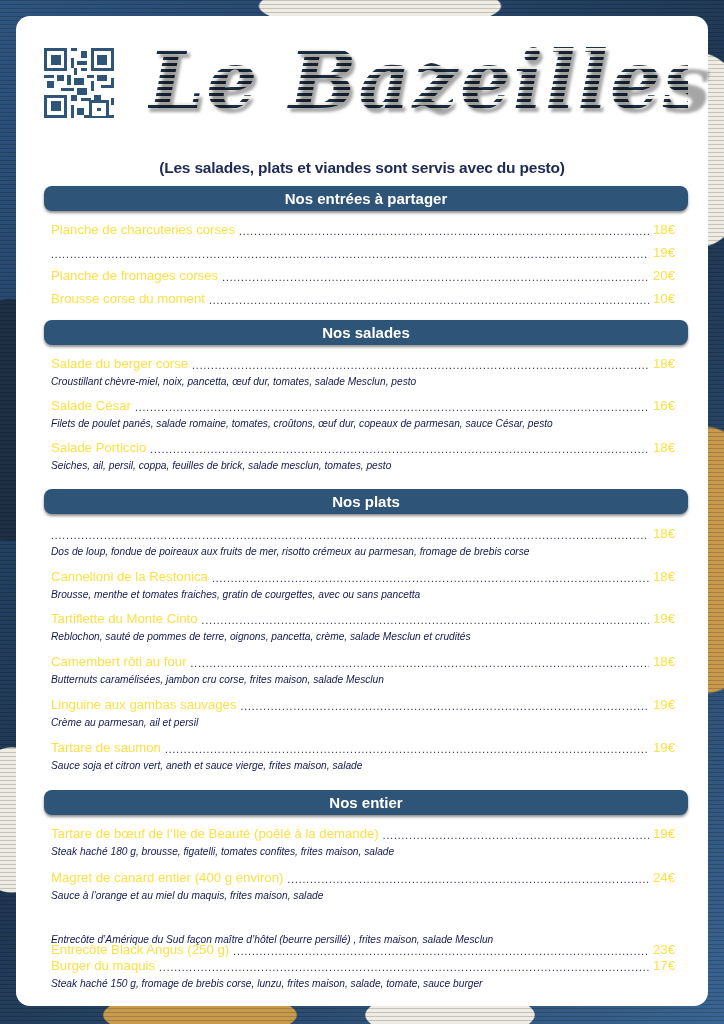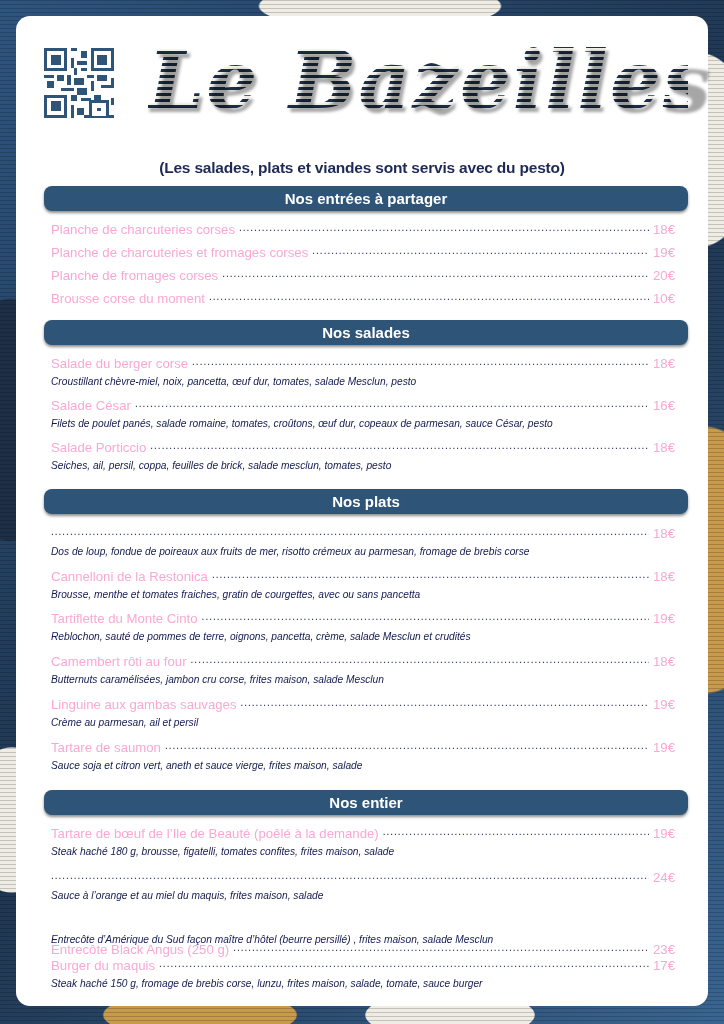--- a/index.html
+++ b/index.html
@@ -43,22 +43,22 @@
     position:absolute; left:0; width:724px; top:147px; text-align:center;
     font-size:15.5px; color:#1e2a55; font-weight:bold; letter-spacing:-0.2px;margin-top:12px;
   }
   .section-bar {
     position:absolute; left:44px; width:644px; height:25px;
     background:#2e5478; border-radius:8px;
     box-shadow: 0 2px 3px rgba(0,0,0,0.45);
     color:#fff; text-align:center; font-size:15px; line-height:25px; font-weight:bold;
   }
   .row {
-    position:absolute; left:51px; width:624px; display:flex; align-items:flex-start;
-    font-size:13.2px; color:#f9a8d4; white-space:nowrap;
+    position:absolute; left:51px; width:624px; display:flex; align-items:flex-end;
+    font-size:13.2px; color:#fde047; white-space:nowrap;
   }
   .row .name { flex:0 0 auto; padding-right:4px; }
   .row .dots {
     flex:1 1 auto; overflow:hidden; color:#141a50; font-size:10px; letter-spacing:1px;
   }
   .row .dots::before { content:"........................................................................................................................................................................................................"; }
   .row .price { flex:0 0 auto; padding-left:4px; }
   .desc {
     position:absolute; left:51px; width:624px; font-size:10.2px; color:#141a50; white-space:nowrap;font-style:italic;
   }
@@ -114,21 +114,20 @@
 
 <div class="subtitle">(Les salades, plats et viandes sont servis avec du pesto)</div>
 
 <div class="section-bar" style="top:186px">Nos entrées à partager</div>
 <div class="row" style="top:222px">
     <span class="name">Planche de charcuteries corses</span>
     <span class="dots"></span>
     <span class="price">18€</span>
   </div>
 <div class="row" style="top:245px">
-    <span class="name">Planche de charcuteries et fromages corses</span>
     <span class="dots"></span>
     <span class="price">19€</span>
   </div>
 <div class="row" style="top:268px">
     <span class="name">Planche de fromages corses</span>
     <span class="dots"></span>
     <span class="price">20€</span>
   </div>
 <div class="row" style="top:291px">
     <span class="name">Brousse corse du moment</span>
@@ -194,20 +193,21 @@
 <div class="desc" style="top:760px">Sauce soja et citron vert, aneth et sauce vierge, frites maison, salade</div>
 
 <div class="section-bar" style="top:790px">Nos entier</div>
 <div class="row" style="top:826px">
     <span class="name">Tartare de bœuf de l’Ile de Beauté (poêlé à la demande)</span>
     <span class="dots"></span>
     <span class="price">19€</span>
   </div>
 <div class="desc" style="top:846px">Steak haché 180 g, brousse, figatelli, tomates confites, frites maison, salade</div>
 <div class="row" style="top:870px">
+    <span class="name">Magret de canard entier (400 g environ)</span>
     <span class="dots"></span>
     <span class="price">24€</span>
   </div>
 <div class="desc" style="top:890px">Sauce à l’orange et au miel du maquis, frites maison, salade</div>
 <div class="row" style="top:942px">
     <span class="name">Entrecôte Black Angus (250 g)</span>
     <span class="dots"></span>
     <span class="price">23€</span>
   </div>
 <div class="desc" style="top:934px">Entrecôte d’Amérique du Sud façon maître d’hôtel (beurre persillé) , frites maison, salade Mesclun</div>

